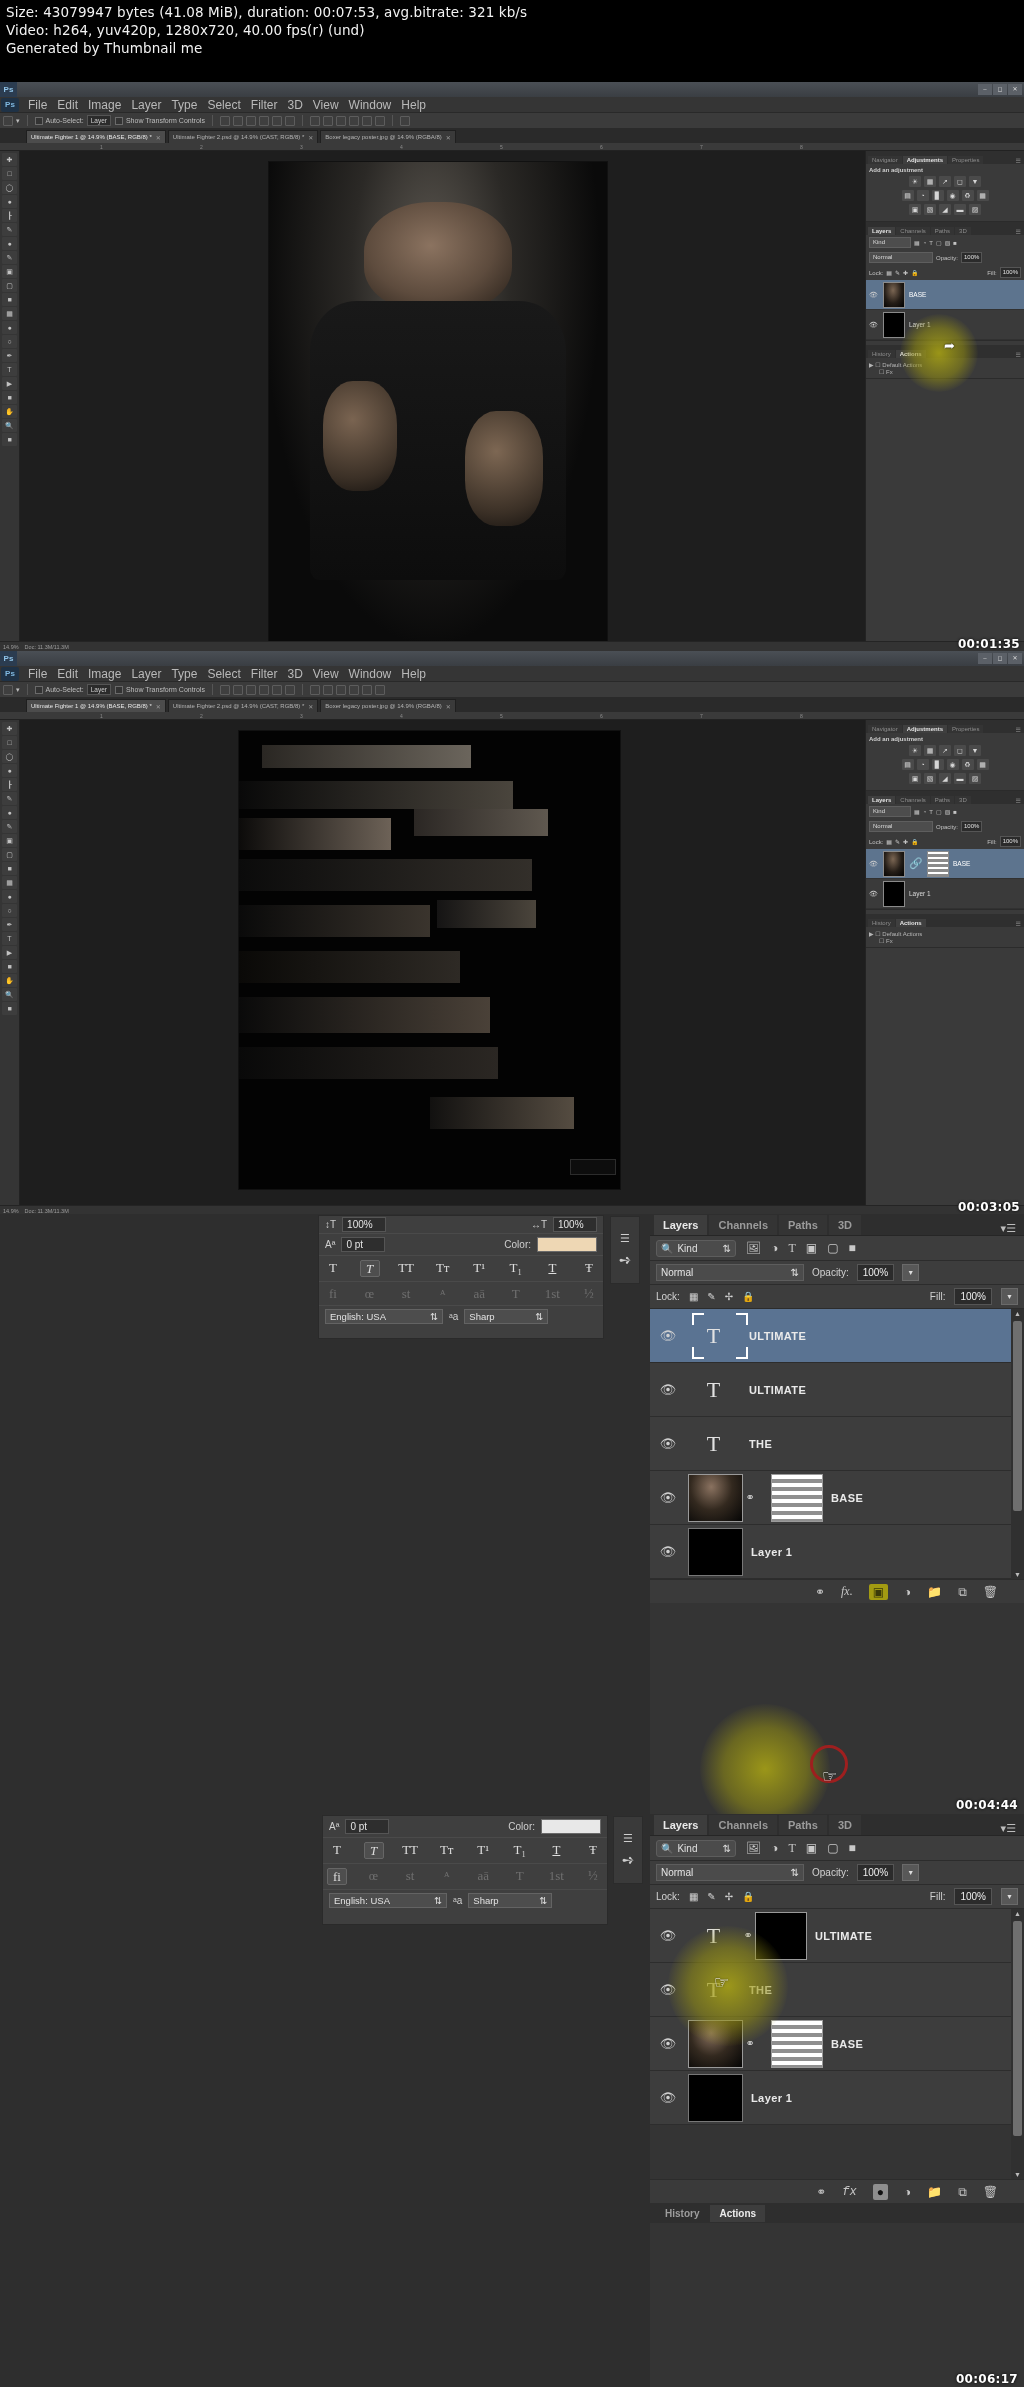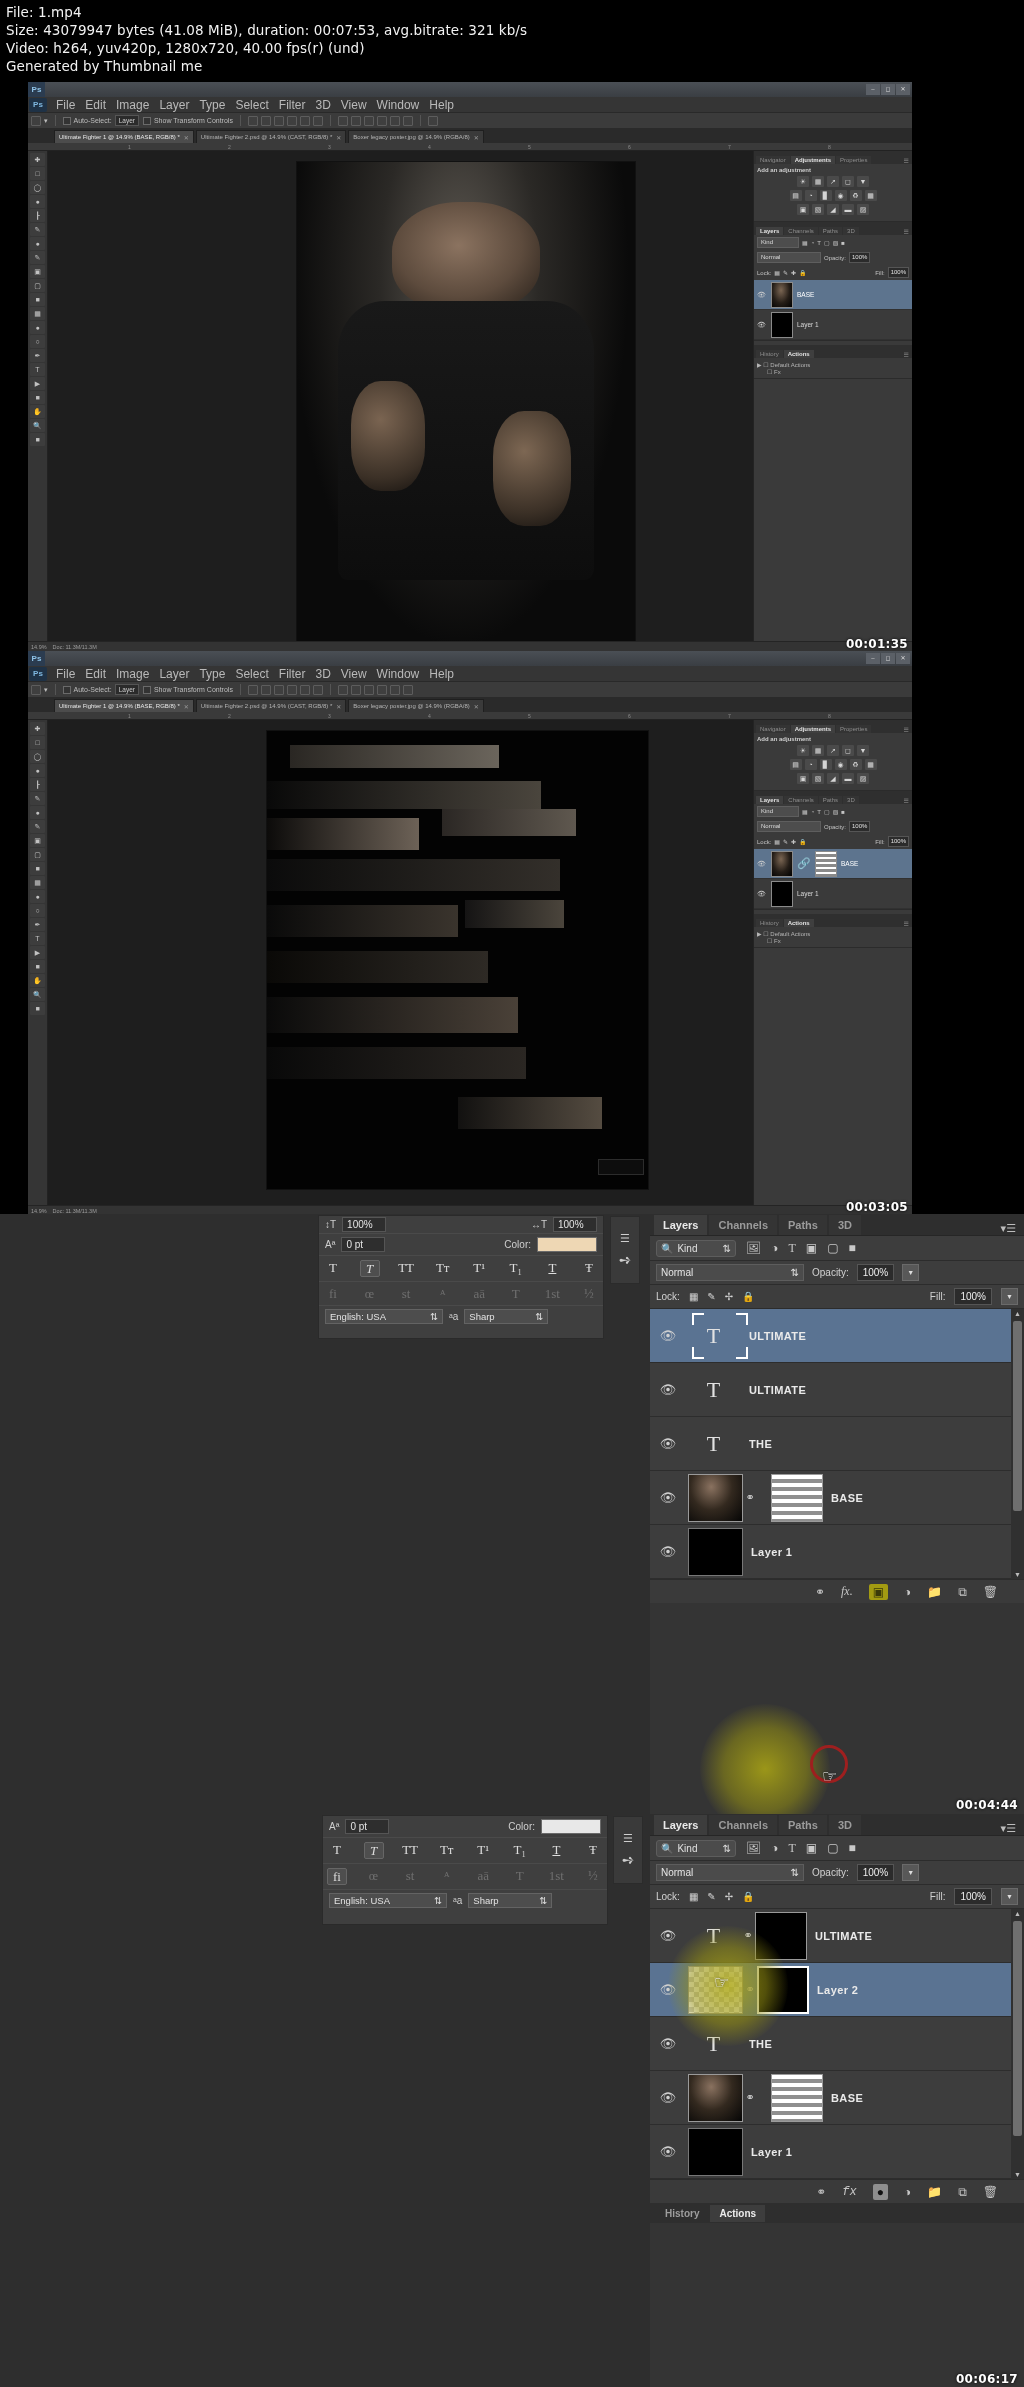--- a/index.html
+++ b/index.html
@@ -12,21 +12,21 @@
 
   
   .fileinfo{
     position:absolute; left:0; top:0; width:1024px; height:82px;
     background:#000; color:#f2f2f2; padding:3px 6px;
     font-family:"DejaVu Sans", sans-serif; font-size:13.5px; line-height:18px;
     white-space:nowrap; letter-spacing:.1px;
   }
 
   
-  .ps{ position:absolute; left:0; width:884px; background:#2c2c2c; overflow:hidden;margin-left:28px; }
+  .ps{ position:absolute; left:0; width:1024px; background:#2c2c2c; overflow:hidden; }
   .ps-titlebar{
     height:15px; background:linear-gradient(#4a4f55,#3a3e43);
     display:flex; align-items:center; font-size:7px; color:#c9c9c9;
   }
   .ps-ps-badge{
     width:17px;height:15px;background:#2b3c50;color:#8fc3e8;font-size:8px;
     display:flex;align-items:center;justify-content:center;font-weight:bold;
   }
   .ps-title-sp{flex:1}
   .winbtns{display:flex;gap:1px;margin-right:2px}
@@ -170,21 +170,20 @@
   .glow{position:absolute;border-radius:50%;
     background:radial-gradient(circle,rgba(173,167,20,.85) 0%,rgba(150,145,18,.55) 45%,rgba(120,116,14,0) 72%);
     pointer-events:none}
   .cursor{position:absolute;font-size:13px;color:#fff;text-shadow:0 0 2px #000;pointer-events:none}
   .redring{position:absolute;border:3px solid #9e1f1f;border-radius:50%;pointer-events:none}
 </style>
 </head>
 <body>
 
 <div class="fileinfo">
-  <div>File: 1.mp4</div>
   <div>Size: 43079947 bytes (41.08 MiB), duration: 00:07:53, avg.bitrate: 321 kb/s</div>
   <div>Video: h264, yuv420p, 1280x720, 40.00 fps(r) (und)</div>
   <div>Generated by Thumbnail me</div>
 </div>
 
 <div class="ps" id="panel1" style="top:82px;height:569px">
 
   <div class="ps-titlebar">
     <div class="ps-ps-badge">Ps</div>
     <span class="ps-title-sp"></span>
@@ -916,28 +915,20 @@
     </div>
 
     <div class="L-list" style="height:270px">
       <div class="Lrow">
         <span class="veye">👁</span>
         <span class="tTH">T</span>
         <span class="linkic">⚭</span>
         <span class="mthumb" style="background:#000;margin-left:0"></span>
         <span class="lname">ULTIMATE</span>
       </div>
-      <div class="Lrow sel">
-        <span class="veye">👁</span>
-        <span class="pthumb" style="background:
-                repeating-conic-gradient(#ffffff 0% 25%, #cfcfcf 0% 50%) 0 0/10px 10px;"></span>
-        <span class="linkic">⚭</span>
-        <span class="mthumb" style="background:#000;border:2px solid #fff;margin-left:0"></span>
-        <span class="lname">Layer 2</span>
-      </div>
       <div class="Lrow">
         <span class="veye">👁</span>
         <span class="tTH">T</span>
         <span class="lname">THE</span>
       </div>
       <div class="Lrow">
         <span class="veye">👁</span>
         <span class="pthumb" style="background:radial-gradient(ellipse at 42% 26%,#8a7260 0%,#33291f 48%,#050505 100%)"></span>
         <span class="linkic">⚭</span>
         <span class="mthumb" style="background:repeating-linear-gradient(180deg,#fff 0 4px,#8f8f8f 4px 8px)"></span>

